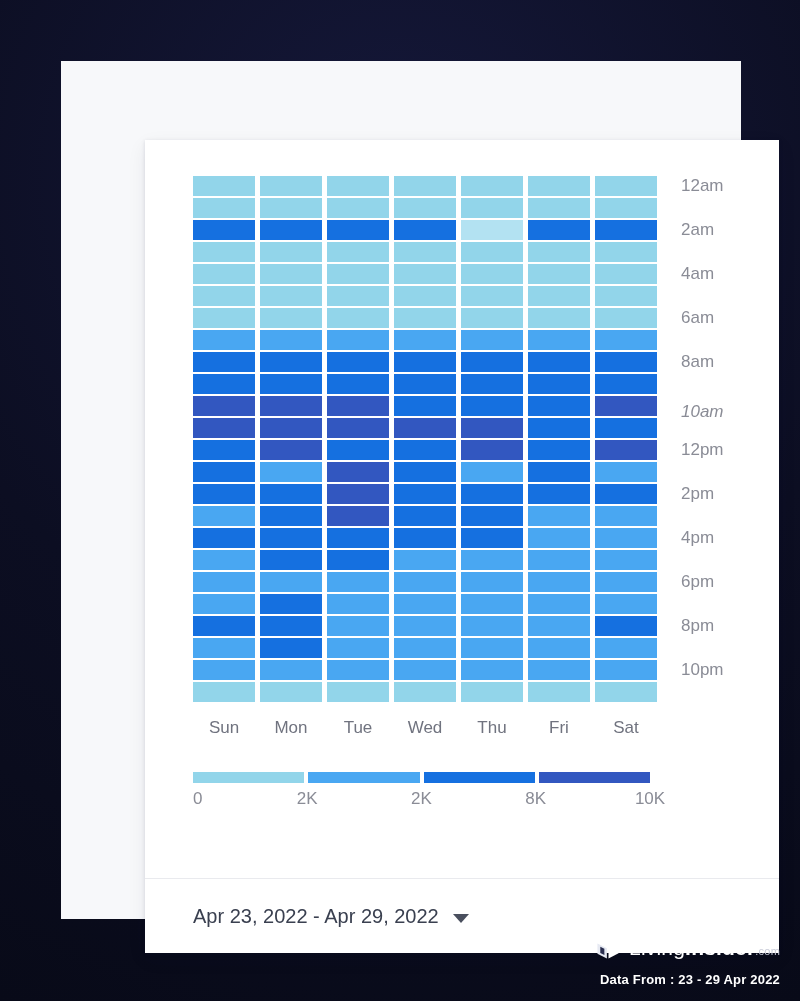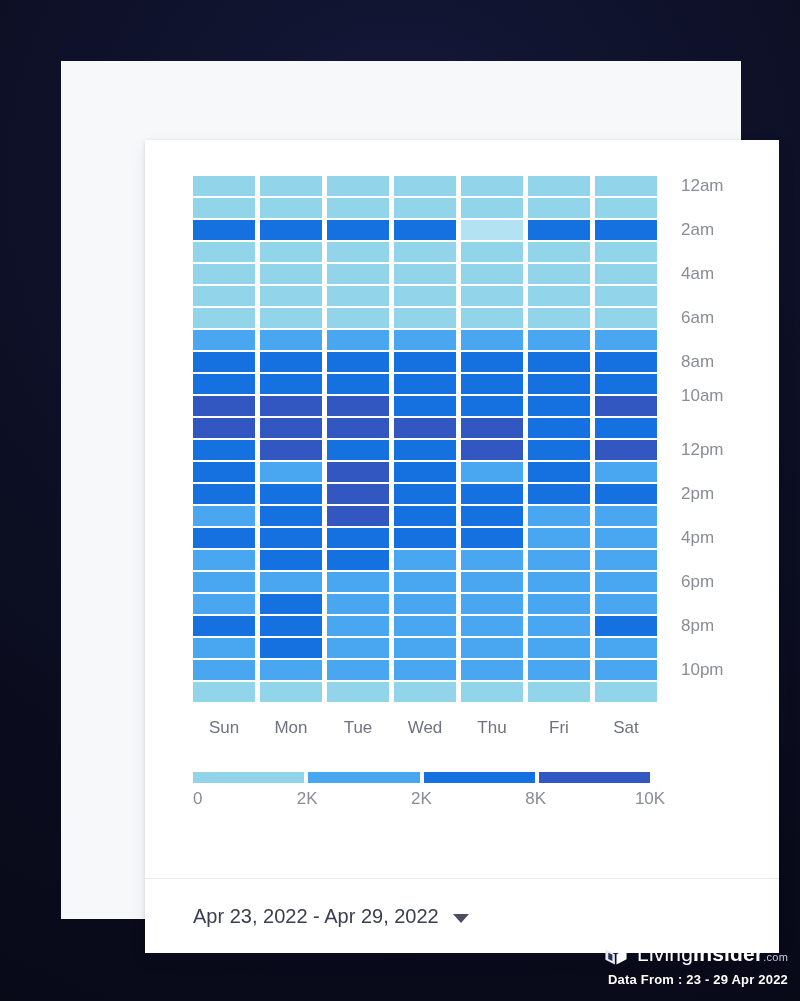--- a/index.html
+++ b/index.html
@@ -127,40 +127,40 @@
     margin-left: 14px;
     width: 0; height: 0;
     border-left: 8px solid transparent;
     border-right: 8px solid transparent;
     border-top: 9px solid #4a4f5e;
     vertical-align: middle;
   }
   
   .branding {
     position: absolute;
-    right: 12px;
+    right: 20px;
     bottom: 14px;
     text-align: right;
   }
   .brand-row {
     display: flex;
     align-items: center;
     justify-content: flex-end;
     gap: 8px;
   }
   .brand-logo { width: 26px; height: 26px; display: block; }
   .brand-name {
     font-size: 21px;
     color: #ffffff;
     letter-spacing: 0.2px;
   }
   .brand-name .bold { font-weight: bold; }
   .brand-tld { font-size: 11px; color: #c9ccd8; }
   .brand-sub {
-    margin-top: 5px;
+    margin-top: 11px;
     font-size: 13px;
     font-weight: bold;
     color: #ffffff;
     letter-spacing: 0.2px;
     text-align: right;
   }
 </style>
 </head>
 <body>
 
@@ -345,21 +345,21 @@
               <div class="heat-cell" style="background: rgb(146, 213, 234);"></div>
               <div class="heat-cell" style="background: rgb(146, 213, 234);"></div>
             </div>
         </div>
         <div class="ylabels" id="ylabels" style="height: 528px;">
             <div class="ylabel" style="top: 10px;">12am</div>
             <div class="ylabel" style="top: 54px;">2am</div>
             <div class="ylabel" style="top: 98px;">4am</div>
             <div class="ylabel" style="top: 142px;">6am</div>
             <div class="ylabel" style="top: 186px;">8am</div>
-            <div class="ylabel" style="top: 220px;">10am</div>
+            <div class="ylabel" style="top: 236px; font-style: italic;">10am</div>
             <div class="ylabel" style="top: 274px;">12pm</div>
             <div class="ylabel" style="top: 318px;">2pm</div>
             <div class="ylabel" style="top: 362px;">4pm</div>
             <div class="ylabel" style="top: 406px;">6pm</div>
             <div class="ylabel" style="top: 450px;">8pm</div>
             <div class="ylabel" style="top: 494px;">10pm</div>
           </div>
       </div>
 
       <div class="xlabels" id="xlabels">

